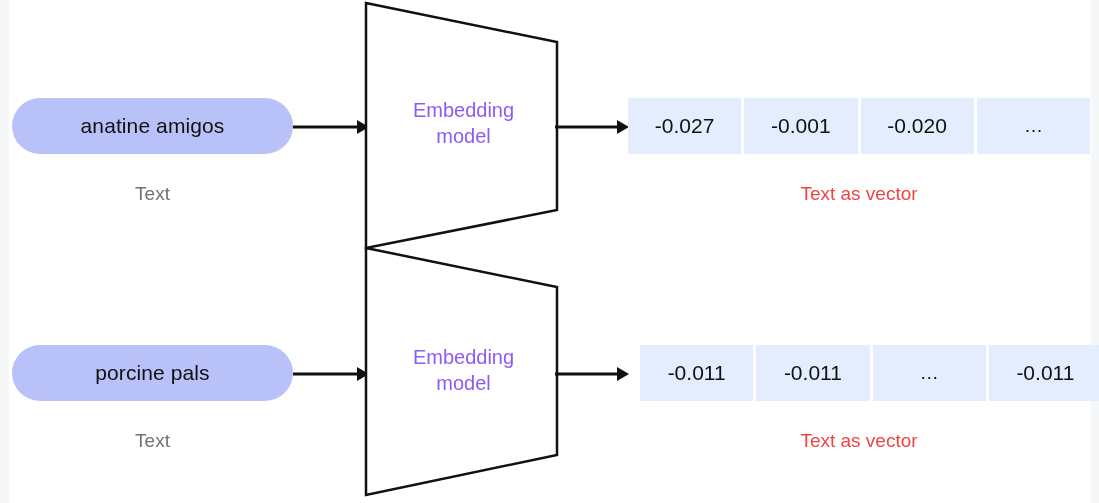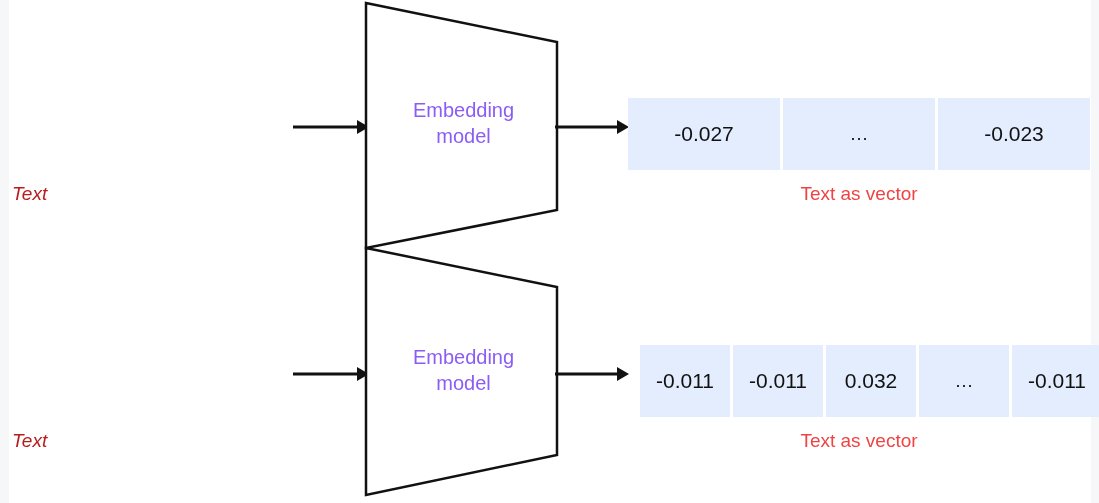--- a/index.html
+++ b/index.html
@@ -44,23 +44,23 @@
     white-space: nowrap;
   }
   .pill-row1 { top: 98px; }
   .pill-row2 { top: 345px; }
 
   
   .caption {
     position: absolute;
     width: 281px;
     left: 12px;
+    text-align: center;
     font-size: 19px;
-    color: #b91c1c;
-    font-style: italic;
+    color: #737373;
   }
   .caption-row1 { top: 183px; }
   .caption-row2 { top: 430px; }
 
   
   .model-svg {
     position: absolute;
     left: 352px;
     width: 220px;
     overflow: visible;
@@ -84,21 +84,21 @@
   .arrow-in-row1  { left: 293px; top: 116px; width: 76px; height: 22px; }
   .arrow-in-row2  { left: 293px; top: 363px; width: 76px; height: 22px; }
   .arrow-out-row1 { left: 555px; top: 116px; width: 74px; height: 22px; }
   .arrow-out-row2 { left: 555px; top: 363px; width: 74px; height: 22px; }
 
   
   .vector-row {
     position: absolute;
     left: 628px;
     width: 462px;
-    height: 72px;
+    height: 56px;
     display: flex;
     gap: 3px;
   }
   .vector-row-1 { top: 98px; }
   .vector-row-2 { top: 345px; margin-left: 12px; }
   .vec-cell {
     flex: 1 1 0;
     background: #e3edfd;
     display: flex;
     align-items: center;
@@ -121,20 +121,23 @@
   .vector-caption-2 { top: 430px; }
 </style>
 </head>
 <body>
 
 <div id="canvas">
 
   <div class="edge-strip edge-left"></div>
   <div class="edge-strip edge-right"></div>
 
+  <div class="pill pill-row1">
+    <span class="pill-label">anatine amigos</span>
+  </div>
   <div class="caption caption-row1">Text</div>
 
   <svg class="arrow-svg arrow-in-row1" viewBox="0 0 76 22">
     <line x1="0" y1="11" x2="64" y2="11" stroke="#111111" stroke-width="3"></line>
     <polygon points="64,4 76,11 64,18" fill="#111111"></polygon>
   </svg>
 
   <svg class="model-svg model-svg-row1" viewBox="0 0 220 258" preserveAspectRatio="none">
     <polygon points="14,5 205,44 205,212 14,250" fill="#ffffff" stroke="#111111" stroke-width="2.5" stroke-linejoin="miter"></polygon>
   </svg>
@@ -143,25 +146,29 @@
     <div>model</div>
   </div>
 
   <svg class="arrow-svg arrow-out-row1" viewBox="0 0 74 22">
     <line x1="0" y1="11" x2="62" y2="11" stroke="#111111" stroke-width="3"></line>
     <polygon points="62,4 74,11 62,18" fill="#111111"></polygon>
   </svg>
 
   <div class="vector-row vector-row-1">
     <div class="vec-cell">-0.027</div>
+    <div class="vec-cell">-0.001</div>
+    <div class="vec-cell">-0.020</div>
     <div class="vec-cell ellipsis">…</div>
-    <div class="vec-cell">-0.023</div>
   </div>
   <div class="vector-caption vector-caption-1">Text as vector</div>
 
+  <div class="pill pill-row2">
+    <span class="pill-label">porcine pals</span>
+  </div>
   <div class="caption caption-row2">Text</div>
 
   <svg class="arrow-svg arrow-in-row2" viewBox="0 0 76 22">
     <line x1="0" y1="11" x2="64" y2="11" stroke="#111111" stroke-width="3"></line>
     <polygon points="64,4 76,11 64,18" fill="#111111"></polygon>
   </svg>
 
   <svg class="model-svg model-svg-row2" viewBox="0 0 220 262" preserveAspectRatio="none">
     <polygon points="14,5 205,44 205,212 14,252" fill="#ffffff" stroke="#111111" stroke-width="2.5" stroke-linejoin="miter"></polygon>
   </svg>
@@ -171,19 +178,18 @@
   </div>
 
   <svg class="arrow-svg arrow-out-row2" viewBox="0 0 74 22">
     <line x1="0" y1="11" x2="62" y2="11" stroke="#111111" stroke-width="3"></line>
     <polygon points="62,4 74,11 62,18" fill="#111111"></polygon>
   </svg>
 
   <div class="vector-row vector-row-2">
     <div class="vec-cell">-0.011</div>
     <div class="vec-cell">-0.011</div>
-    <div class="vec-cell">0.032</div>
     <div class="vec-cell ellipsis">…</div>
     <div class="vec-cell">-0.011</div>
   </div>
   <div class="vector-caption vector-caption-2">Text as vector</div>
 
 </div>
 
 </body></html>

